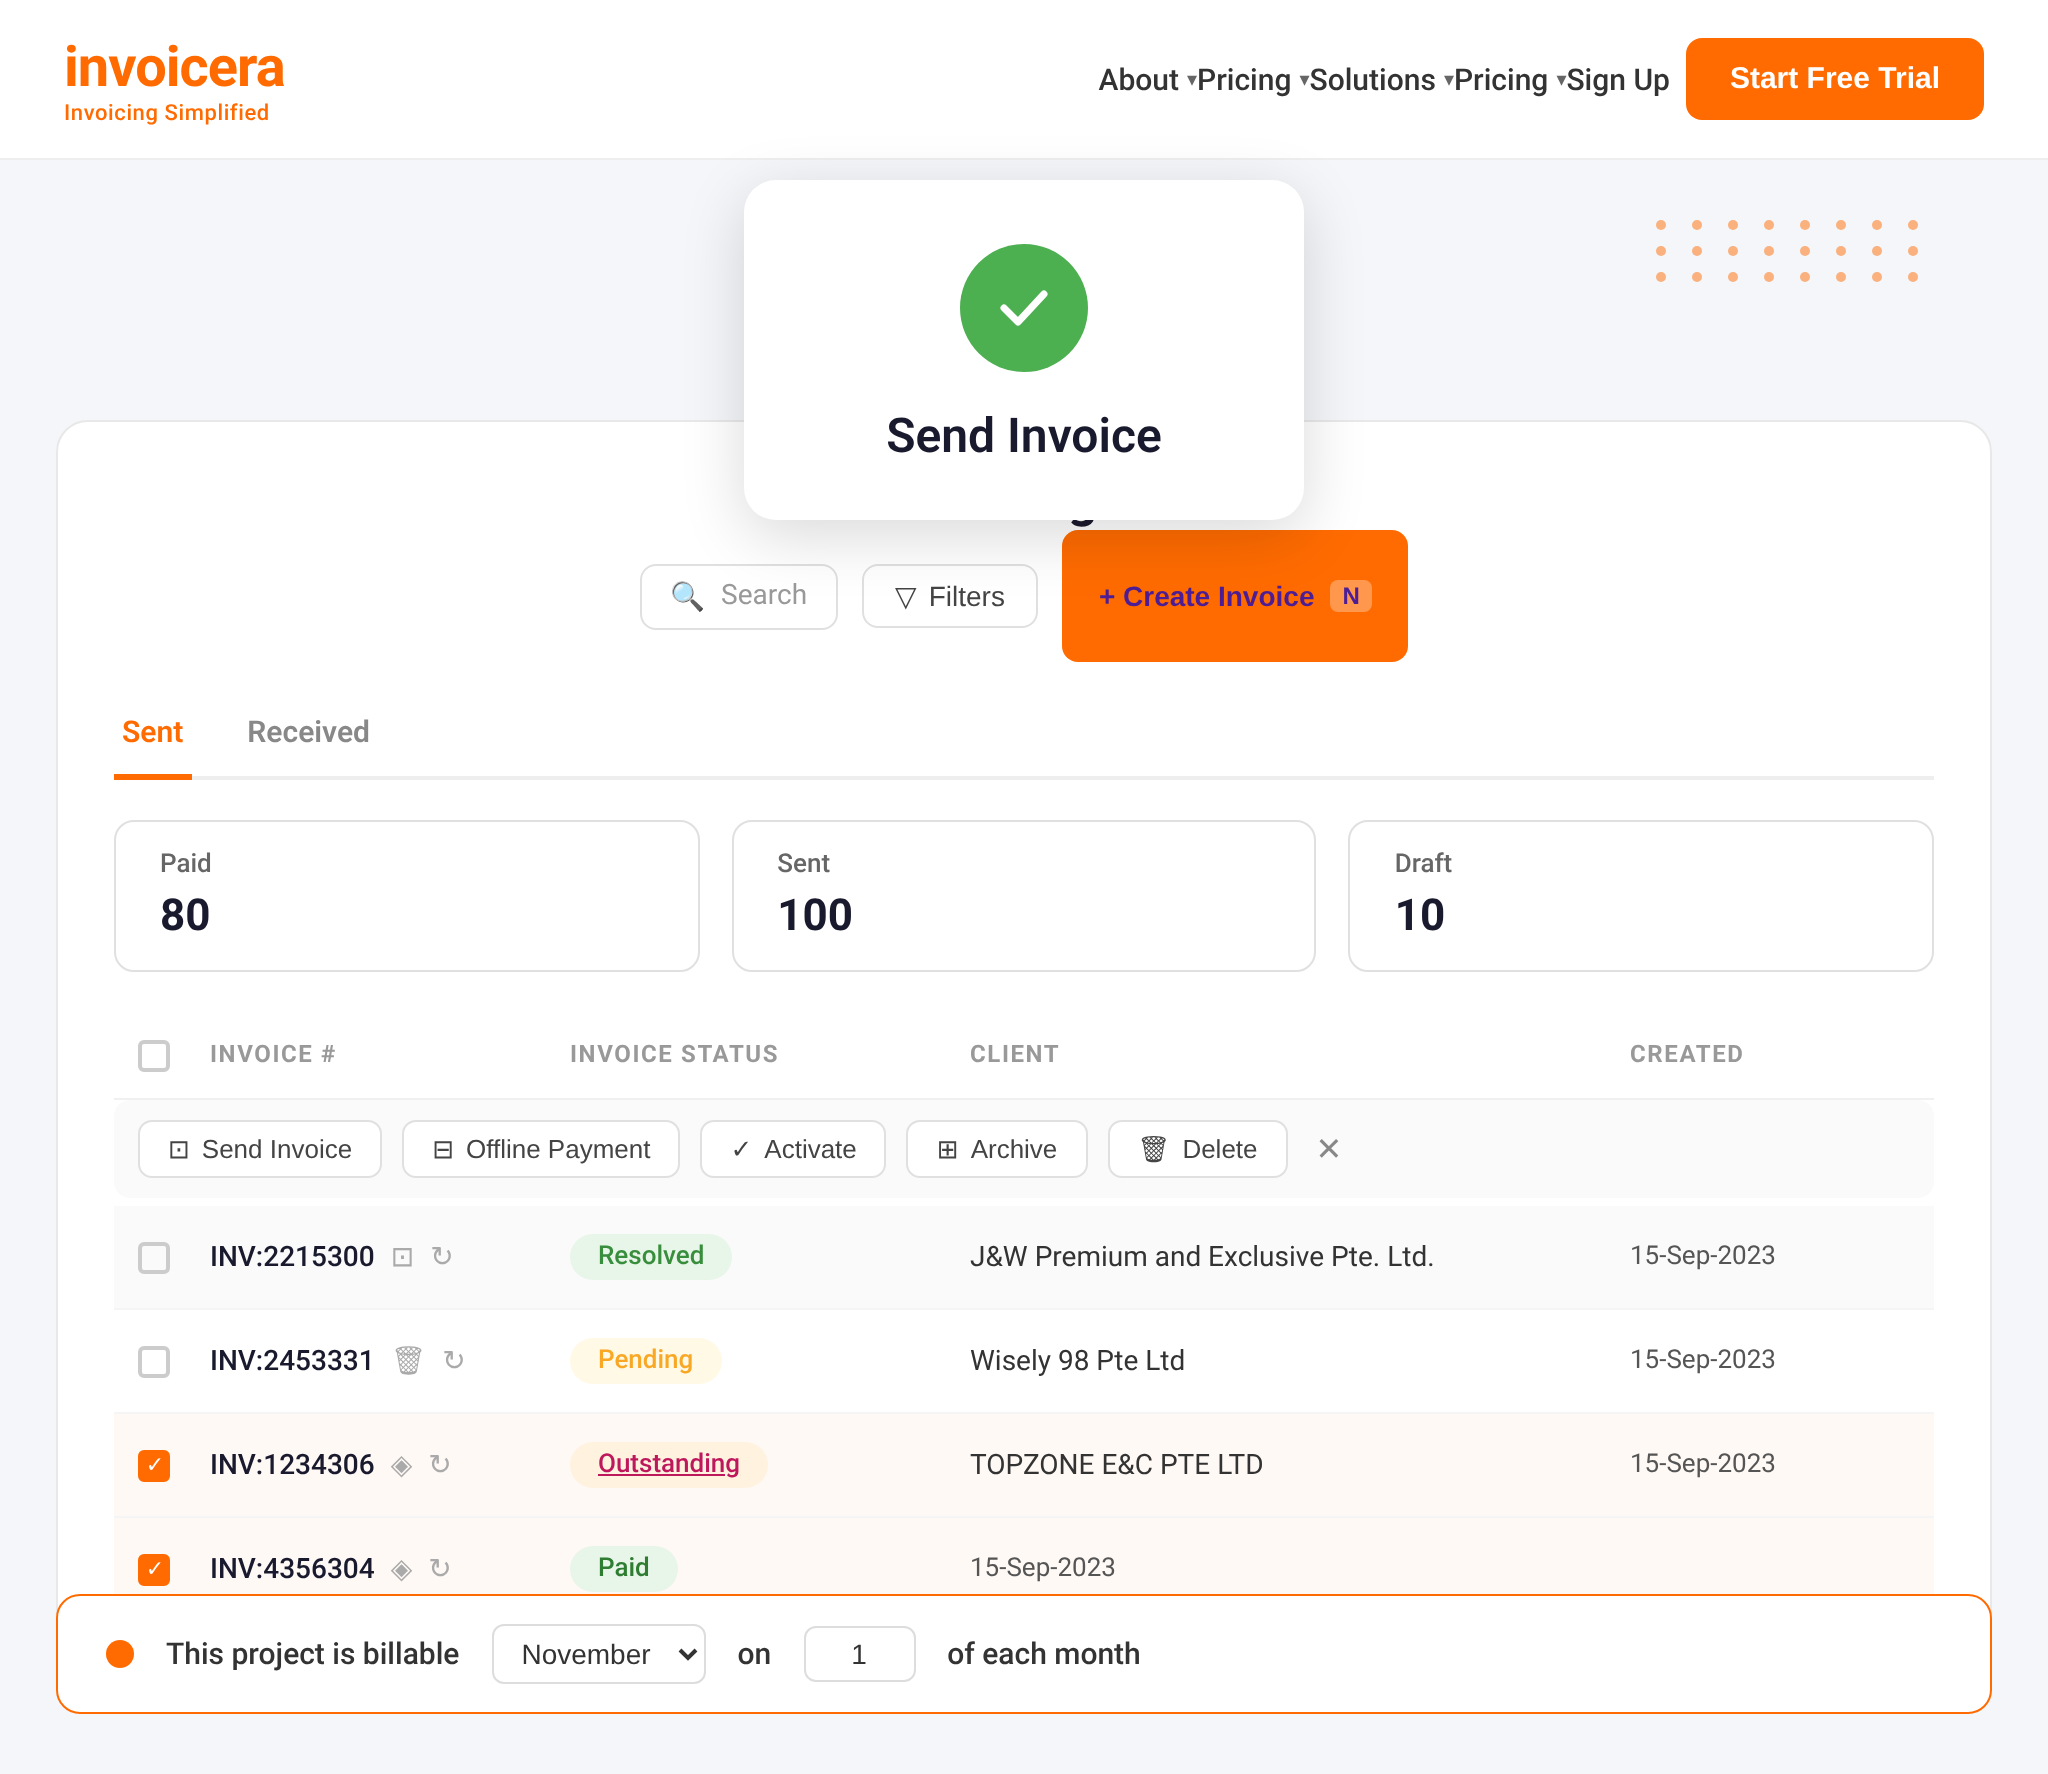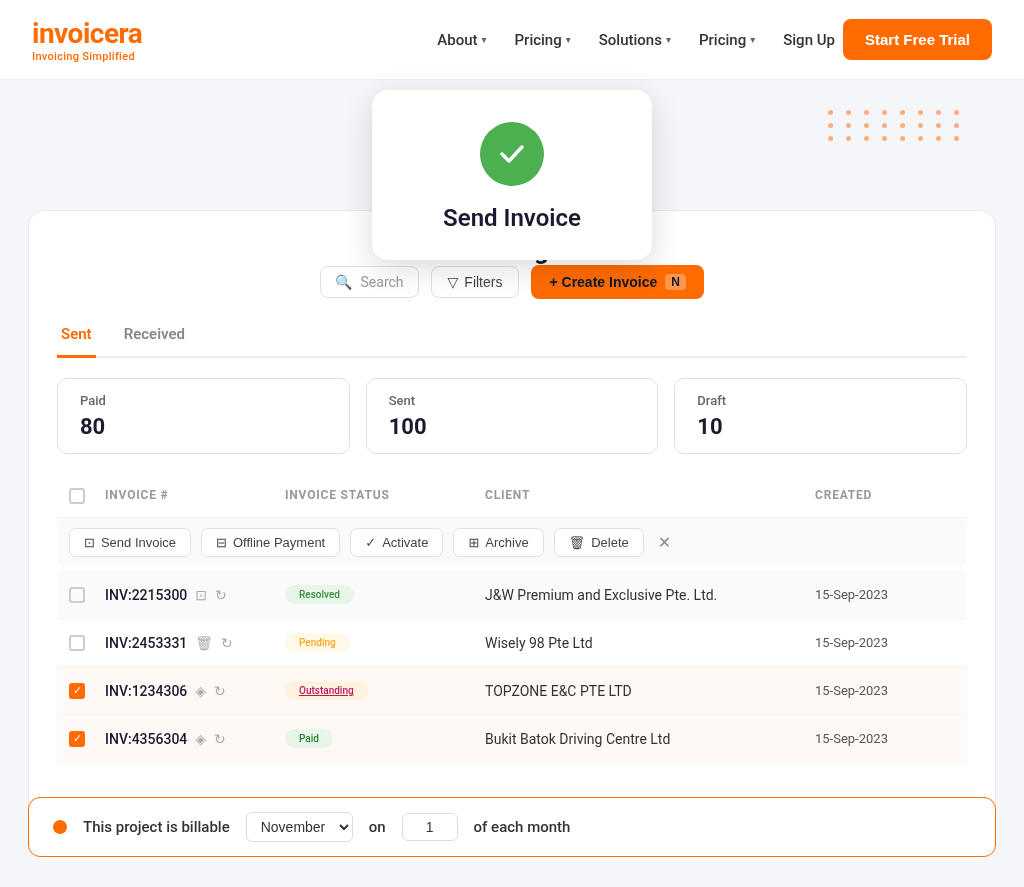--- a/index.html
+++ b/index.html
@@ -36,21 +36,20 @@
     .logo-text span { color: #ff6b00; }
     .logo-tagline {
       font-size: 11px;
       color: #ff6b00;
       font-weight: 500;
       letter-spacing: 0.3px;
     }
     .nav-links {
       display: flex;
       align-items: center;
-      gap: 28px;
       list-style: none;
     }
     .nav-links li a {
       text-decoration: none;
       color: #333;
       font-size: 15px;
       font-weight: 500;
       display: flex;
       align-items: center;
       gap: 4px;
@@ -187,24 +186,24 @@
       font-size: 14px;
       color: #444;
       background: #fff;
       cursor: pointer;
     }
     .create-invoice-btn {
       display: flex;
       align-items: center;
       gap: 8px;
       background: #ff6b00;
-      color: #0f172a;
+      color: #4c1d95;
       border: none;
       border-radius: 8px;
-      padding: 9px 18px;
+      padding: 25px 18px;
       font-size: 14px;
       font-weight: 600;
       cursor: pointer;
     }
     .create-invoice-btn .badge-n {
       background: rgba(255,255,255,0.3);
       border-radius: 4px;
       padding: 1px 6px;
       font-size: 12px;
       font-weight: 700;
@@ -357,21 +356,21 @@
     .row-icon {
       font-size: 14px;
       color: #aaa;
       cursor: pointer;
     }
 
     .status-badge {
       display: inline-block;
       padding: 4px 14px;
       border-radius: 20px;
-      font-size: 10px;
+      font-size: 13px;
       font-weight: 500;
     }
     .status-resolved { background: #e8f5e9; color: #388e3c; }
     .status-pending { background: #fff9e6; color: #f9a825; }
     .status-outstanding { background: #fff3e0; color: #be185d; text-decoration: underline; }
     .status-paid { background: #e8f5e9; color: #2e7d32; }
 
     .client-name { color: #333; }
     .created-date { color: #555; font-size: 13px; }
 
@@ -628,21 +627,20 @@
       <input type="checkbox" class="cb" checked="" style="">
     </div>
     <div class="invoice-num">
       <span>INV:4356304</span>
       <span class="row-icon">◈</span>
       <span class="row-icon">↻</span>
     </div>
     <div>
       <span class="status-badge status-paid">Paid</span>
     </div>
-    <div class="client-name">Bukit Batok Driving Centre Ltd</div>
     <div class="created-date">15-Sep-2023</div>
   </div>
 
 </div>
 
 <div class="dots-bottom-right">
   <span></span>
     <span></span>
     <span></span>
     <span></span>

